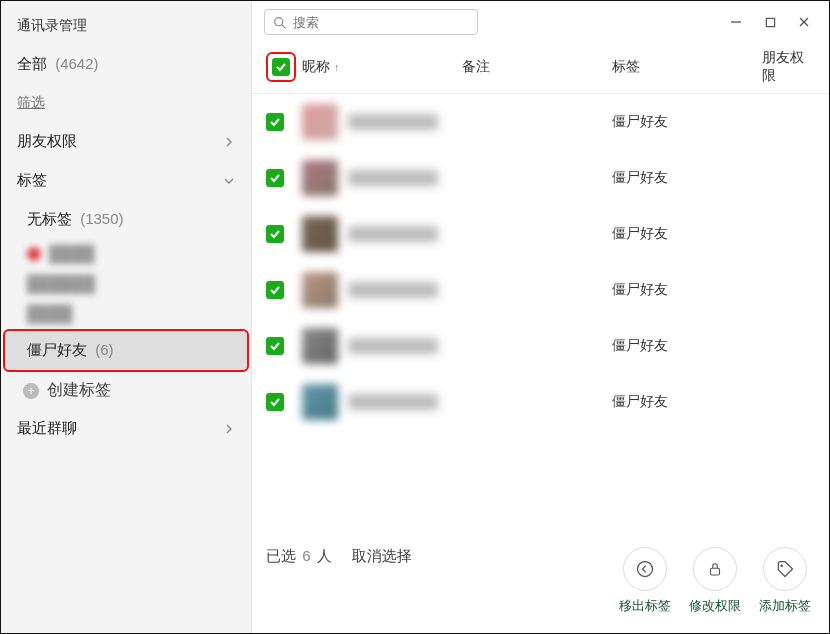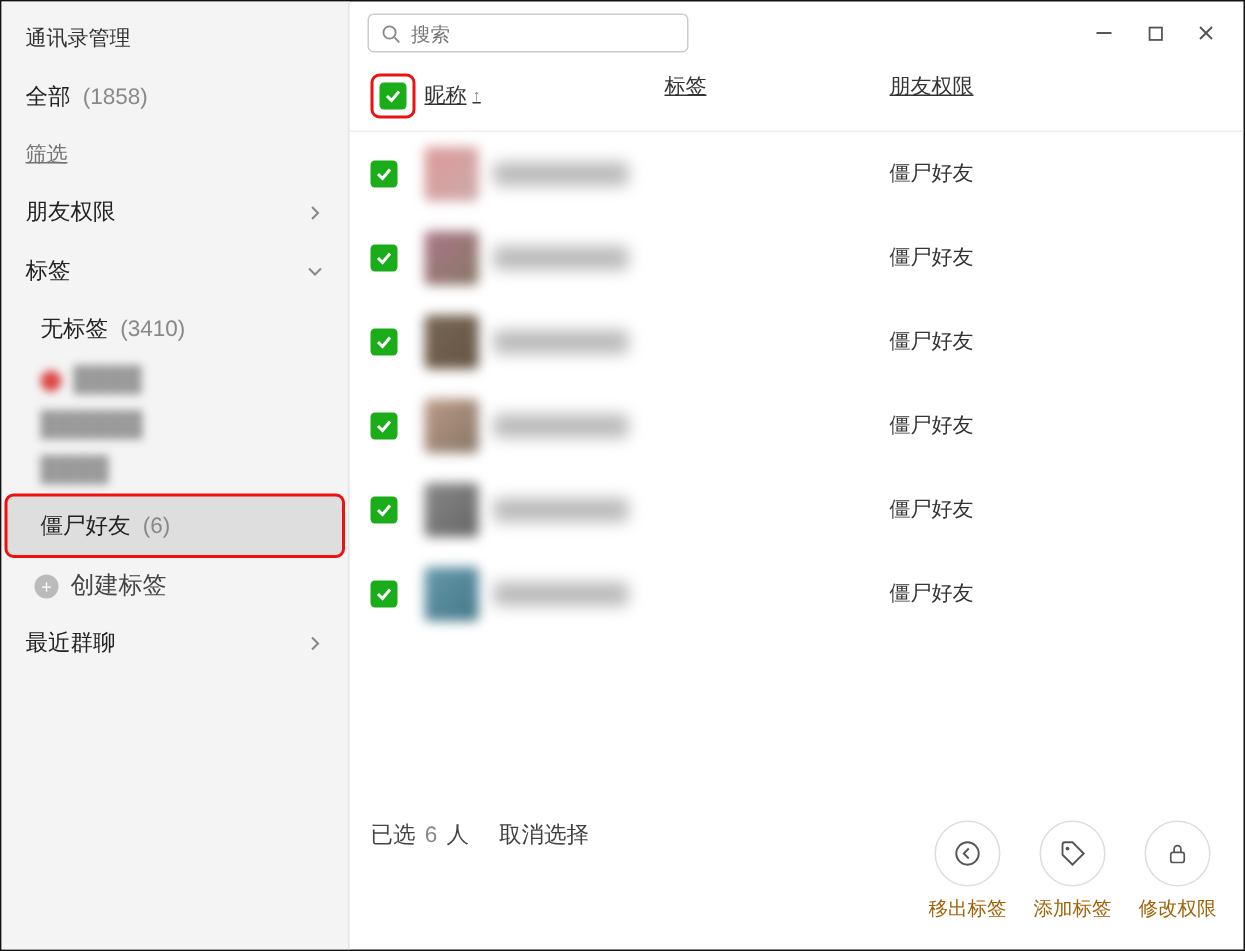--- a/index.html
+++ b/index.html
@@ -1,18 +1,18 @@
 <!DOCTYPE html>
 <html><head>
   <meta charset="utf-8">
   <style>
     * { margin: 0; padding: 0; box-sizing: border-box; font-family: "Microsoft YaHei", "PingFang SC", sans-serif; }
     body { width: 830px; height: 634px; background: #fff; display: flex; border: 1px solid #111; overflow: hidden; }
     
-    .sidebar { width: 232px; background: #f4f4f4; border-right: 1px solid #e5e5e5; display: flex; flex-direction: column; padding-top: 6px; }
+    .sidebar { width: 251px; background: #f4f4f4; border-right: 1px solid #e5e5e5; display: flex; flex-direction: column; padding-top: 6px; }
     .app-title { font-size: 14px; color: #333; padding: 10px 16px 10px; }
     .side-item { font-size: 15px; color: #222; padding: 10px 16px; display: flex; align-items: center; justify-content: space-between; cursor: pointer; }
     .side-item.dim { color: #737373; font-size: 14px; text-decoration: underline; }
     .side-label span.count { color: #888; margin-left: 4px; }
     .chev { width: 12px; height: 12px; display:inline-flex; align-items:center; justify-content:center; color:#888; }
     .sub { padding-left: 26px; font-size: 15px; }
     .tag-row { padding: 8px 16px 8px 26px; display:flex; align-items:center; height:30px; }
     .blur-text { filter: blur(3px); color:#999; }
     .blur-red { width:14px; height:14px; border-radius:50%; background:#d44; filter:blur(3px); margin-right:8px; }
     .selected-tag { background: #dedede; display:flex; align-items:flex-end; }
@@ -21,21 +21,21 @@
     
     .highlight-box { border: 2.5px solid #e11; border-radius: 6px; }
     
     .main { flex: 1; display: flex; flex-direction: column; }
     .topbar { display:flex; align-items:center; padding: 8px 12px 4px; gap:12px; }
     .search { flex: 0 0 190px; display:flex; align-items:center; border:1px solid #ccc; border-radius:4px; height:26px; padding:0 8px; color:#888; gap:7px; }
     .search input { border:none; outline:none; font-size:13px; flex:1; background:transparent; color:#333; }
     .win-controls { margin-left:auto; display:flex; gap:20px; color:#555; padding-right:6px; }
     .win-btn { width:14px; height:14px; display:inline-flex; align-items:center; justify-content:center; cursor:pointer; }
     
-    .header-row { display:flex; padding: 10px 14px 8px; font-size:14px; color:#333; border-bottom:1px solid #eee;text-decoration:underline; }
+    .header-row { display:flex; align-items:center; padding: 10px 14px 8px; font-size:14px; color:#333; border-bottom:1px solid #eee; }
     .hc-check { width:36px; display:flex; justify-content:flex-start; }
     .hc-nick { flex: 0 0 160px; display:flex; align-items:center; gap:4px; }
     .hc-remark { flex: 0 0 150px; }
     .hc-tag { flex: 0 0 150px; }
     .hc-perm { flex: 1; }
     .sort-arrow { font-size:11px; color:#888; }
     
     .checkbox { width:18px; height:18px; border-radius:3px; background:#1aad19; display:inline-flex; align-items:center; justify-content:center; }
     .checkbox svg { width:12px; height:12px; }
     .check-hl { display:inline-flex; padding:4px; }
@@ -50,38 +50,38 @@
     .rc-perm { flex:1; }
     .blur-name { width:90px; height:16px; background:#bbb; filter:blur(5px); border-radius:3px; }
     
     .footer { display:flex; padding: 14px 18px 18px 14px; gap:10px; border-top:0; }
     .sel-text { font-size:15px; color:#444; }
     .sel-text .n { color:#888; margin:0 2px; }
     .cancel-sel { color:#404040; margin-left:10px; cursor:pointer; font-size:15px; }
     .actions { margin-left:auto; display:flex; gap:18px; }
     .act { display:flex; flex-direction:column; align-items:center; gap:6px; cursor:pointer; }
     .act-circle { width:44px; height:44px; border-radius:50%; border:1px solid #ddd; display:flex; align-items:center; justify-content:center; color:#555; }
-    .act-label { font-size:13px; color:#a16207; }
+    .act-label { font-size:13px; color:#14532d; }
     .del-hl { padding:4px 6px 2px; }
     
     .av1{background:linear-gradient(135deg,#d99,#caa);} 
     .av2{background:linear-gradient(135deg,#a78,#876);} 
     .av3{background:linear-gradient(135deg,#765,#654);} 
     .av4{background:linear-gradient(135deg,#b98,#876);} 
     .av5{background:linear-gradient(135deg,#888,#666);} 
     .av6{background:linear-gradient(135deg,#69a,#478);} 
   </style>
 </head>
 <body>
 
 <div class="sidebar">
   <div class="app-title">通讯录管理</div>
 
   <div class="side-item">
-    <span class="side-label"><span>全部</span> <span class="count">(1858)</span></span>
+    <span class="side-label"><span>全部</span> <span class="count">(4642)</span></span>
   </div>
 
   <div class="side-item dim">
     <span>筛选</span>
   </div>
 
   <div class="side-item">
     <span>朋友权限</span>
     <span class="chev">
       <svg viewBox="0 0 10 10" width="10" height="10">
@@ -93,21 +93,21 @@
   <div class="side-item">
     <span>标签</span>
     <span class="chev">
       <svg viewBox="0 0 10 10" width="10" height="10">
           <path d="M1 3 L5 7 L9 3" stroke="#888" stroke-width="1.4" fill="none"></path>
         </svg>
     </span>
   </div>
 
   <div class="side-item sub">
-    <span class="side-label"><span>无标签</span> <span class="count">(3410)</span></span>
+    <span class="side-label"><span>无标签</span> <span class="count">(1350)</span></span>
   </div>
 
   <div class="tag-row">
       <span class="blur-red"></span>
       <span class="blur-text">████</span>
     </div>
   <div class="tag-row">
       <span class="blur-text">██████</span>
     </div>
   <div class="tag-row">
@@ -169,20 +169,21 @@
           <svg viewBox="0 0 12 12">
               <path d="M2 6 L5 9 L10 3" stroke="#fff" stroke-width="2" fill="none"></path>
             </svg>
         </span>
       </span>
     </div>
     <div class="hc-nick">
         <span>昵称</span> 
         <span class="sort-arrow">↑</span>
       </div>
+    <div class="hc-remark">备注</div>
     <div class="hc-tag">标签</div>
     <div class="hc-perm">朋友权限</div>
   </div>
 
   <div class="list">
     <div class="row">
       <div class="rc-check"><span class="checkbox">
             <svg viewBox="0 0 12 12">
               <path d="M2 6 L5 9 L10 3" stroke="#fff" stroke-width="2" fill="none"></path>
             </svg>
@@ -278,31 +279,31 @@
         <div class="act-circle">
             <svg width="20" height="20" viewBox="0 0 24 24">
               <circle cx="12" cy="12" r="9" stroke="#555" stroke-width="1.5" fill="none"></circle>
               <path d="M13 8 L9 12 L13 16" stroke="#555" stroke-width="1.5" fill="none"></path>
             </svg>
           </div>
         <span class="act-label">移出标签</span>
       </div>
       <div class="act">
         <div class="act-circle">
+            <svg width="18" height="18" viewBox="0 0 24 24">
+              <rect x="6" y="11" width="12" height="9" rx="2" stroke="#555" stroke-width="1.5" fill="none"></rect>
+              <path d="M9 11 V8 a3 3 0 0 1 6 0 V11" stroke="#555" stroke-width="1.5" fill="none"></path>
+            </svg>
+          </div>
+        <span class="act-label">修改权限</span>
+      </div>
+      <div class="act">
+        <div class="act-circle">
             <svg width="20" height="20" viewBox="0 0 24 24">
               <path d="M12 3 L21 12 L12 21 L4 13 V5 a2 2 0 0 1 2-2 H12 Z" stroke="#555" stroke-width="1.5" fill="none"></path>
               <circle cx="8" cy="8" r="1.5" fill="#555"></circle>
             </svg>
           </div>
         <span class="act-label">添加标签</span>
       </div>
-      <div class="act">
-        <div class="act-circle">
-            <svg width="18" height="18" viewBox="0 0 24 24">
-              <rect x="6" y="11" width="12" height="9" rx="2" stroke="#555" stroke-width="1.5" fill="none"></rect>
-              <path d="M9 11 V8 a3 3 0 0 1 6 0 V11" stroke="#555" stroke-width="1.5" fill="none"></path>
-            </svg>
-          </div>
-        <span class="act-label">修改权限</span>
-      </div>
     </div>
   </div>
 </div>
 
 </body></html>

